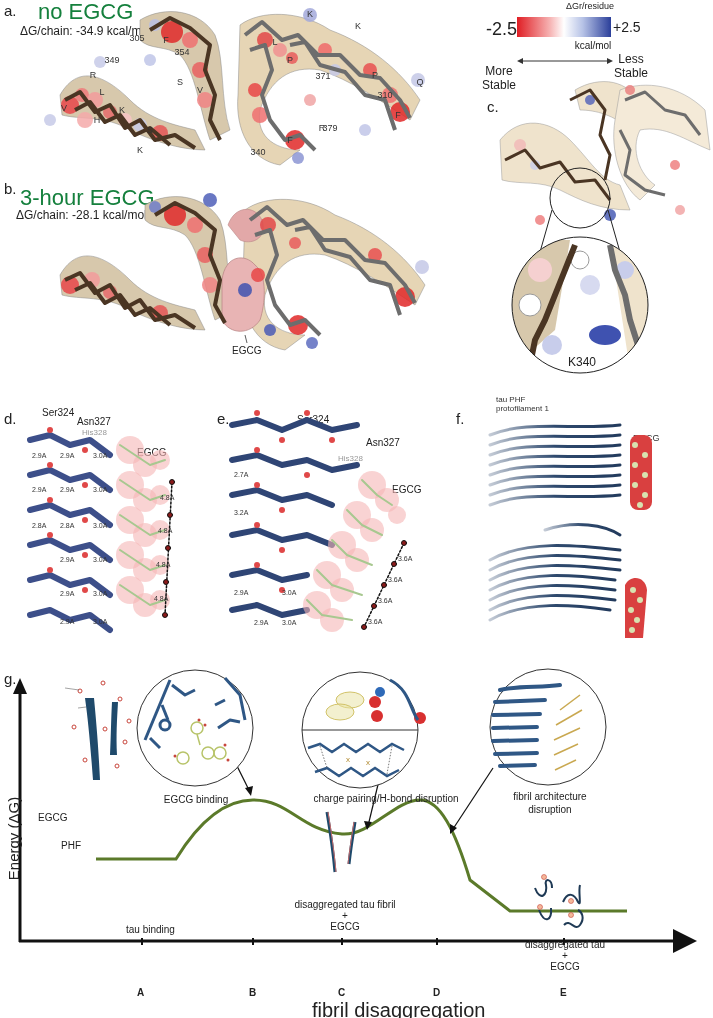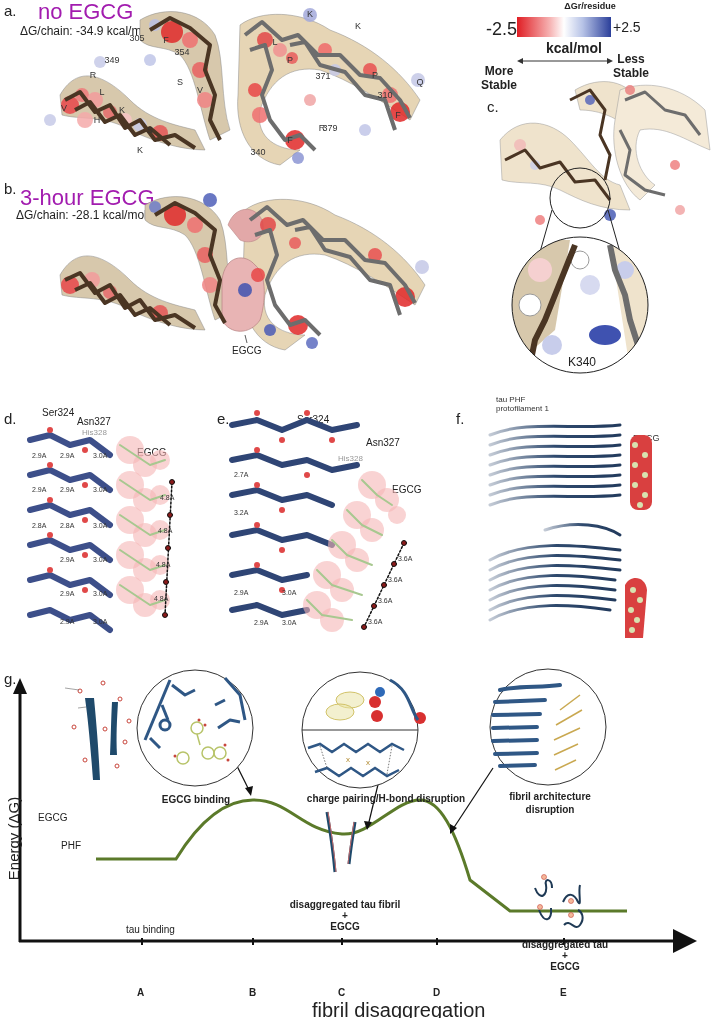--- a/index.html
+++ b/index.html
@@ -1,24 +1,24 @@
 <!DOCTYPE html>
 <html><head>
   <meta charset="utf-8">
   <style>
     * { box-sizing: border-box; margin: 0; padding: 0; }
     html, body { width: 713px; height: 1018px; background: #ffffff; overflow: hidden; }
     body { position: relative; font-family: "Liberation Sans", sans-serif; color: #222; }
     .abs { position: absolute; }
     .panel-letter { font-size: 15px; color: #222; }
-    .title-big { font-size: 22px; color: #a21caf; }
+    .title-big { font-size: 22px; color: #15803d; }
     .subtitle { font-size: 12px; color: #222; }
     .small { font-size: 10px; color: #222; }
     .tiny { font-size: 8px; color: #333; }
-    .center { text-align: center; font-weight: bold; }
+    .center { text-align: center; }
     svg { position: absolute; overflow: visible; }
     .res { font-size: 9px; font-family: "Liberation Sans", sans-serif; fill: #333; text-anchor: middle; dominant-baseline: central; }
     .dist { font-size: 7px; font-family: "Liberation Sans", sans-serif; fill: #333; }
   </style>
 </head>
 <body>
 
 <div class="abs panel-letter" style="left:4px;top:2px;">a.</div>
 <div class="abs title-big" style="left:38px;top:-1px;">no EGCG</div>
 <div class="abs subtitle" style="left:20px;top:24px;">ΔG/chain: -34.9 kcal/mol</div>
@@ -98,21 +98,21 @@
     <text class="res" x="290" y="140">F</text>
       <text class="res" x="322" y="128">R</text>
     <text class="res" x="258" y="152">340</text>
   </g>
 </svg>
 
 <div class="abs center" style="left:535px;top:1px;width:110px;font-size:9px;">ΔGr/residue</div>
 <div class="abs" style="left:486px;top:19px;font-size:18px;">-2.5</div>
 <div class="abs" style="left:517px;top:17px;width:94px;height:20px;background:linear-gradient(to right,#e01e24,#f6b3b3 35%,#ffffff 50%,#b6c2e6 70%,#2b3f9a);"></div>
 <div class="abs" style="left:613px;top:19px;font-size:14px;">+2.5</div>
-<div class="abs center" style="left:544px;top:40px;width:60px;font-size:14px;">kcal/mol</div>
+<div class="abs center" style="left:563px;top:40px;width:60px;font-size:10px;">kcal/mol</div>
 <div class="abs center" style="left:476px;top:64px;width:46px;font-size:12px;line-height:14px;white-space:pre-line;">More
 Stable</div>
 <svg style="left:517px;top:56px;" width="96" height="10">
   <line x1="4" y1="5" x2="92" y2="5" stroke="#333" stroke-width="1"></line>
   <polygon points="0,5 6,2 6,8" fill="#333"></polygon>
     <polygon points="96,5 90,2 90,8" fill="#333"></polygon>
 </svg>
 <div class="abs center" style="left:608px;top:52px;width:46px;font-size:12px;line-height:14px;white-space:pre-line;">Less
 Stable</div>
 

